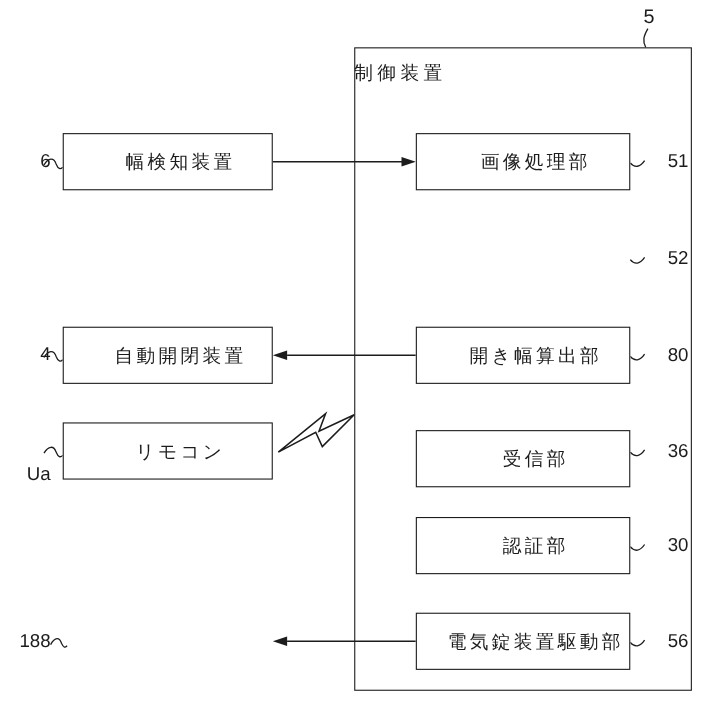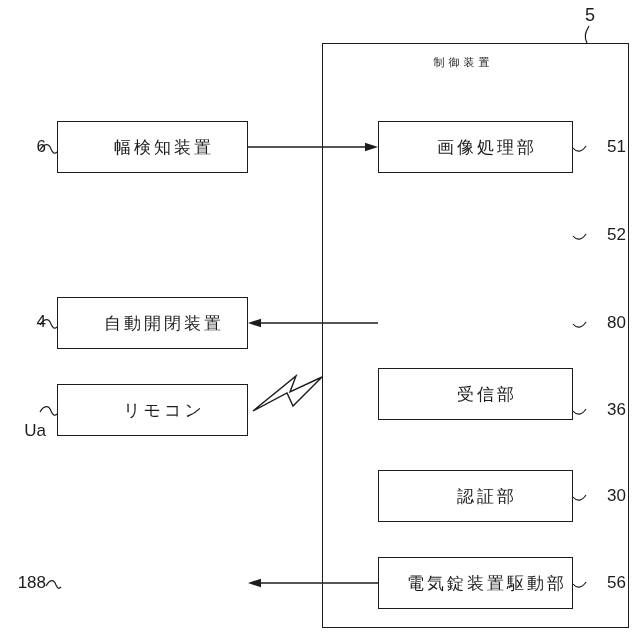--- a/index.html
+++ b/index.html
@@ -14,22 +14,22 @@
   }
   .node{
     position:absolute;border:1.6px solid #1c1c1c;background:#ffffff;z-index:3;
     box-sizing:border-box;display:flex;align-items:center;justify-content:center;
     font-size:17px;letter-spacing:3px;white-space:nowrap;
   }
   .node span{transform:translateX(1.5px);margin-left:20px;} 
   .lbox{left:57px;width:191px;height:52px;}
   .rbox{left:378px;width:195px;height:52px;}
   .title{
-    position:absolute;left:322px;top:55px;width:283px;z-index:3;text-align:center;
-    font-size:11px;letter-spacing:4px;
+    position:absolute;left:322px;top:55px;width:283px;z-index:3;text-align:left;
+    font-size:17px;letter-spacing:4px;
   }
   .ref{
     position:absolute;z-index:4;font-size:17px;line-height:22px;height:22px;
   }
   .ref-left{left:4px;width:42px;text-align:right;}
   .ref-right{left:585px;width:44px;text-align:left;margin-left:22px;}
   .ref-top{left:577px;top:4px;width:26px;text-align:center;font-size:18px;}
 </style>
 </head>
 <body>
@@ -77,21 +77,24 @@
   </div>
 
   <div class="ref ref-left" style="top:136px">6</div>
   <div class="ref ref-left" style="top:311px">4</div>
   <div class="ref ref-left" style="top:420px">Ua</div>
   <div class="ref ref-left" style="top:572px">188</div>
 
   <div class="node rbox" style="top:121px">
     <span>画像処理部</span>
   </div>
-  <div class="node rbox" style="top:368px">
+  <div class="node rbox" style="top:297px">
+    <span>開き幅算出部</span>
+  </div>
+  <div class="node rbox" style="top:391px">
     <span>受信部</span>
   </div>
   <div class="node rbox" style="top:470px">
     <span>認証部</span>
   </div>
   <div class="node rbox" style="top:557px">
     <span>電気錠装置駆動部</span>
   </div>
 
   <div class="ref ref-right" style="top:136px">51</div>

